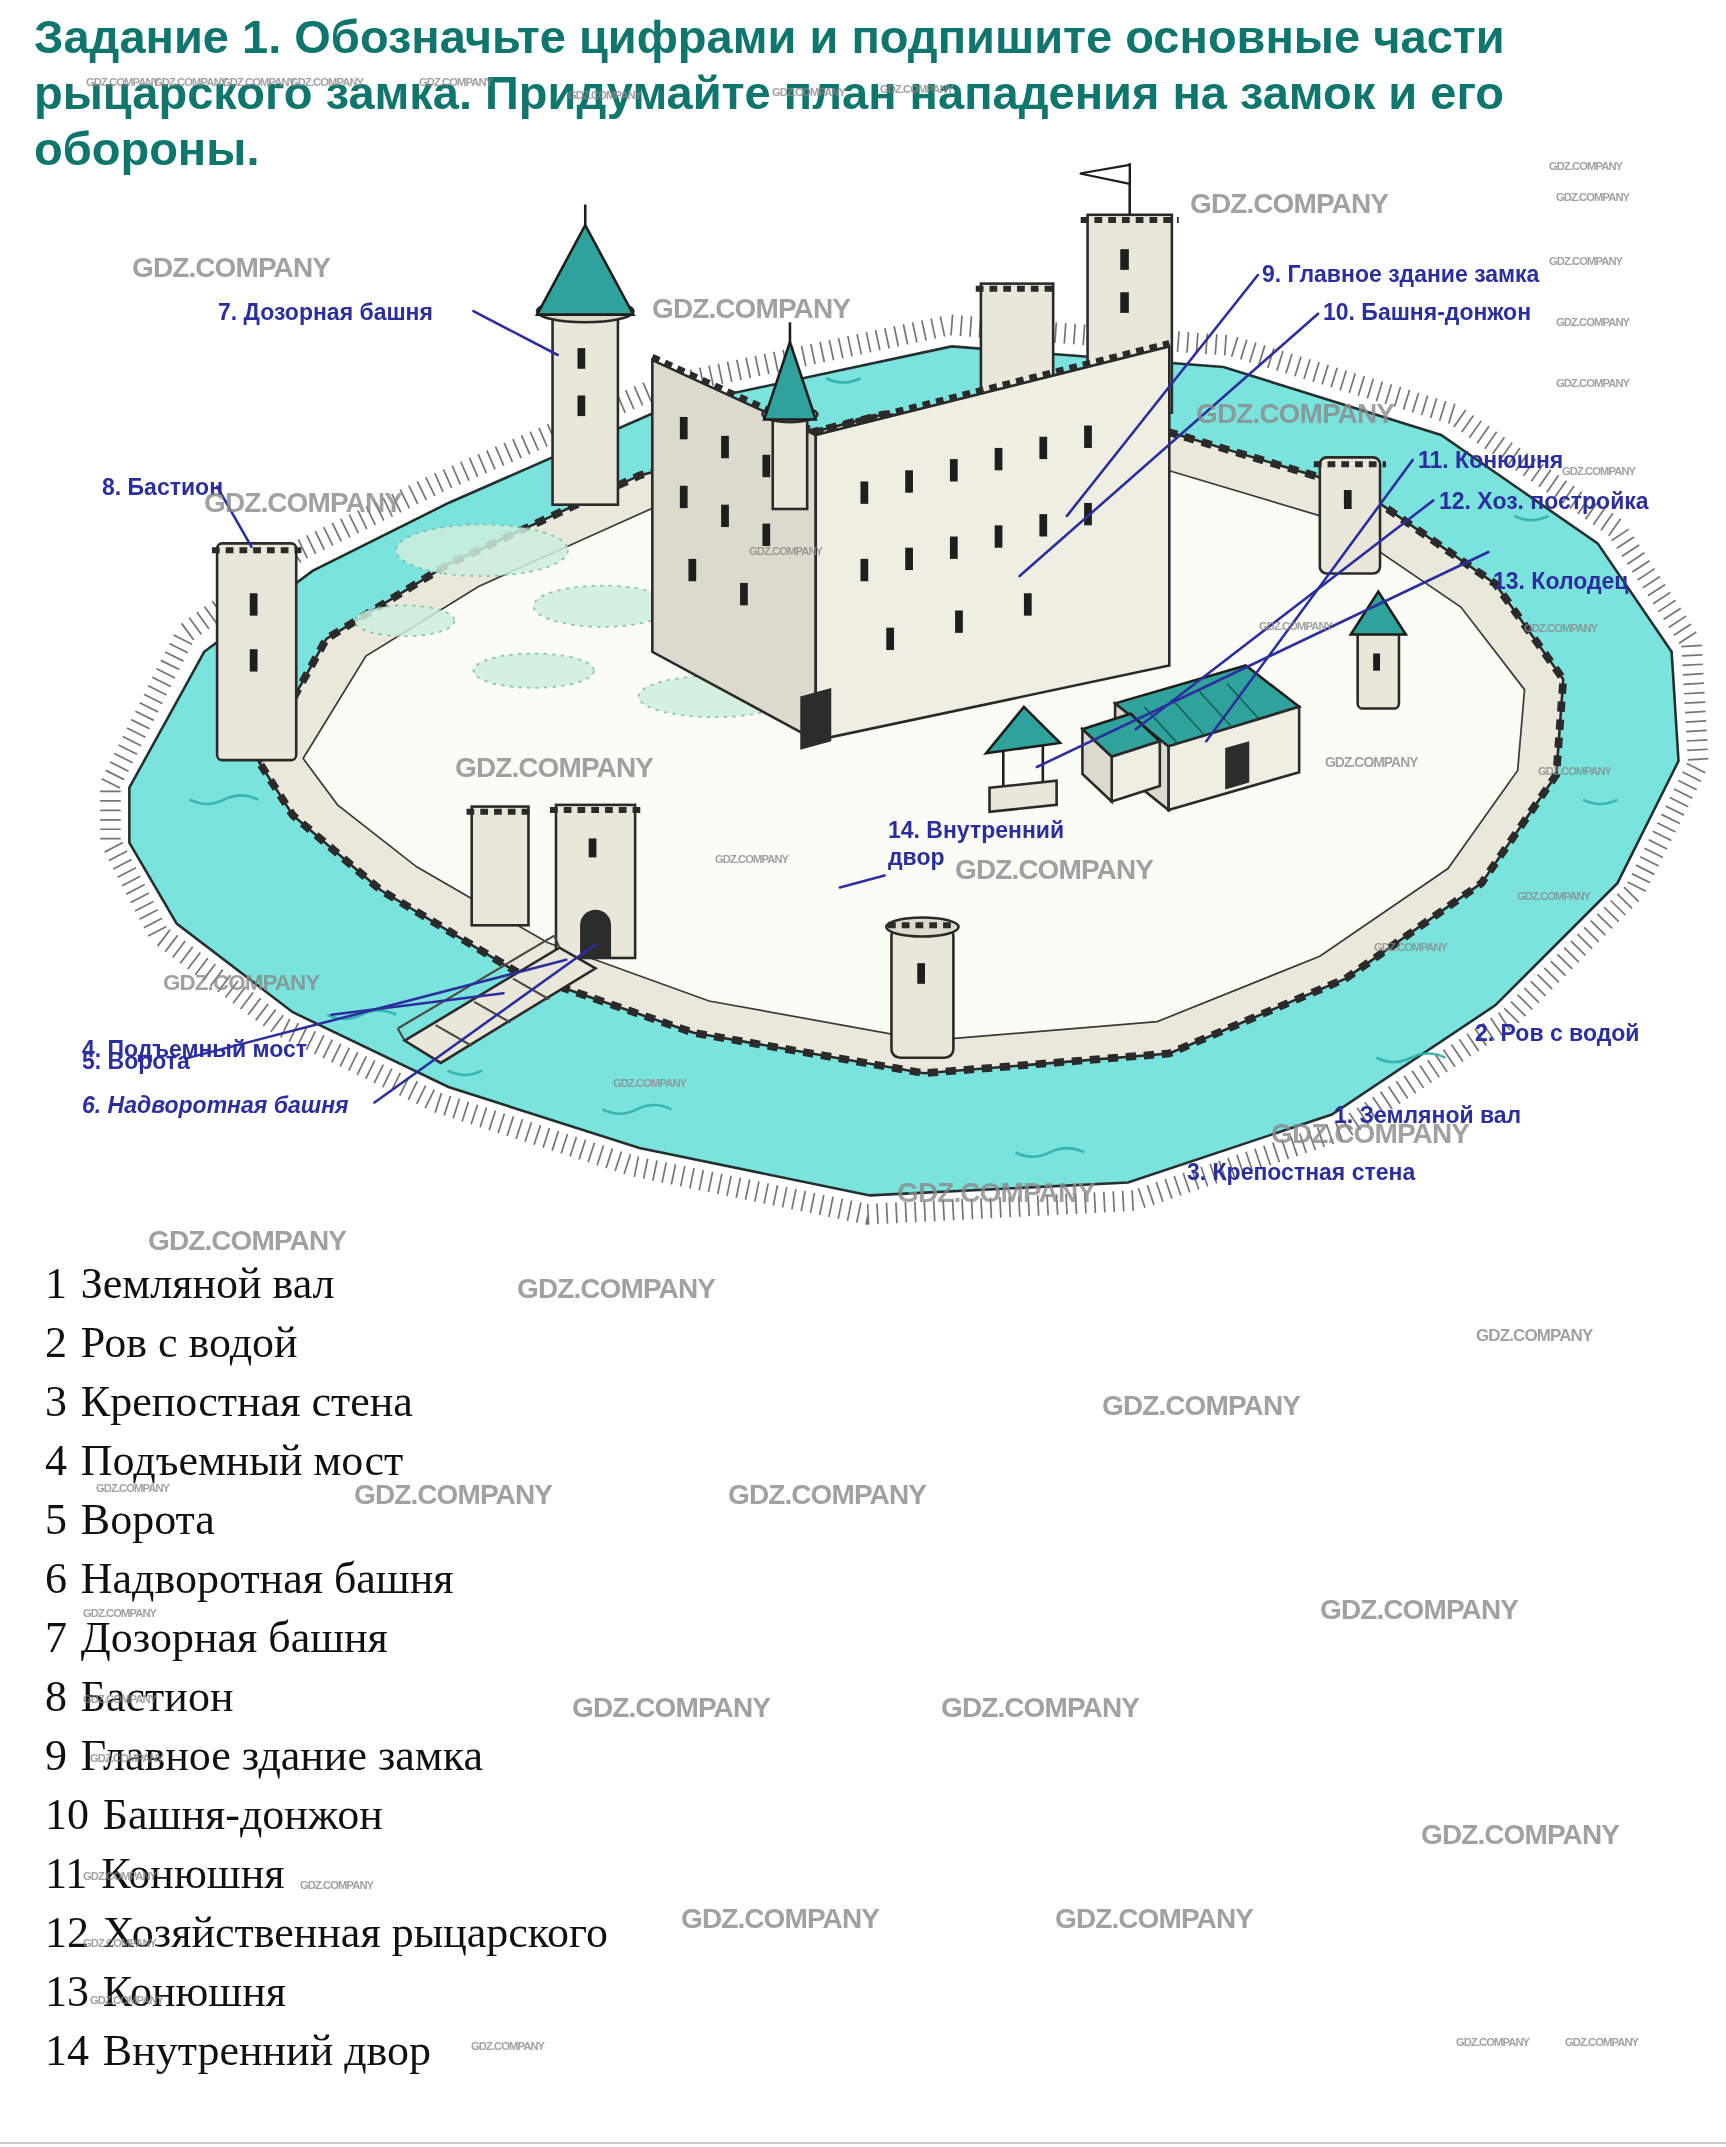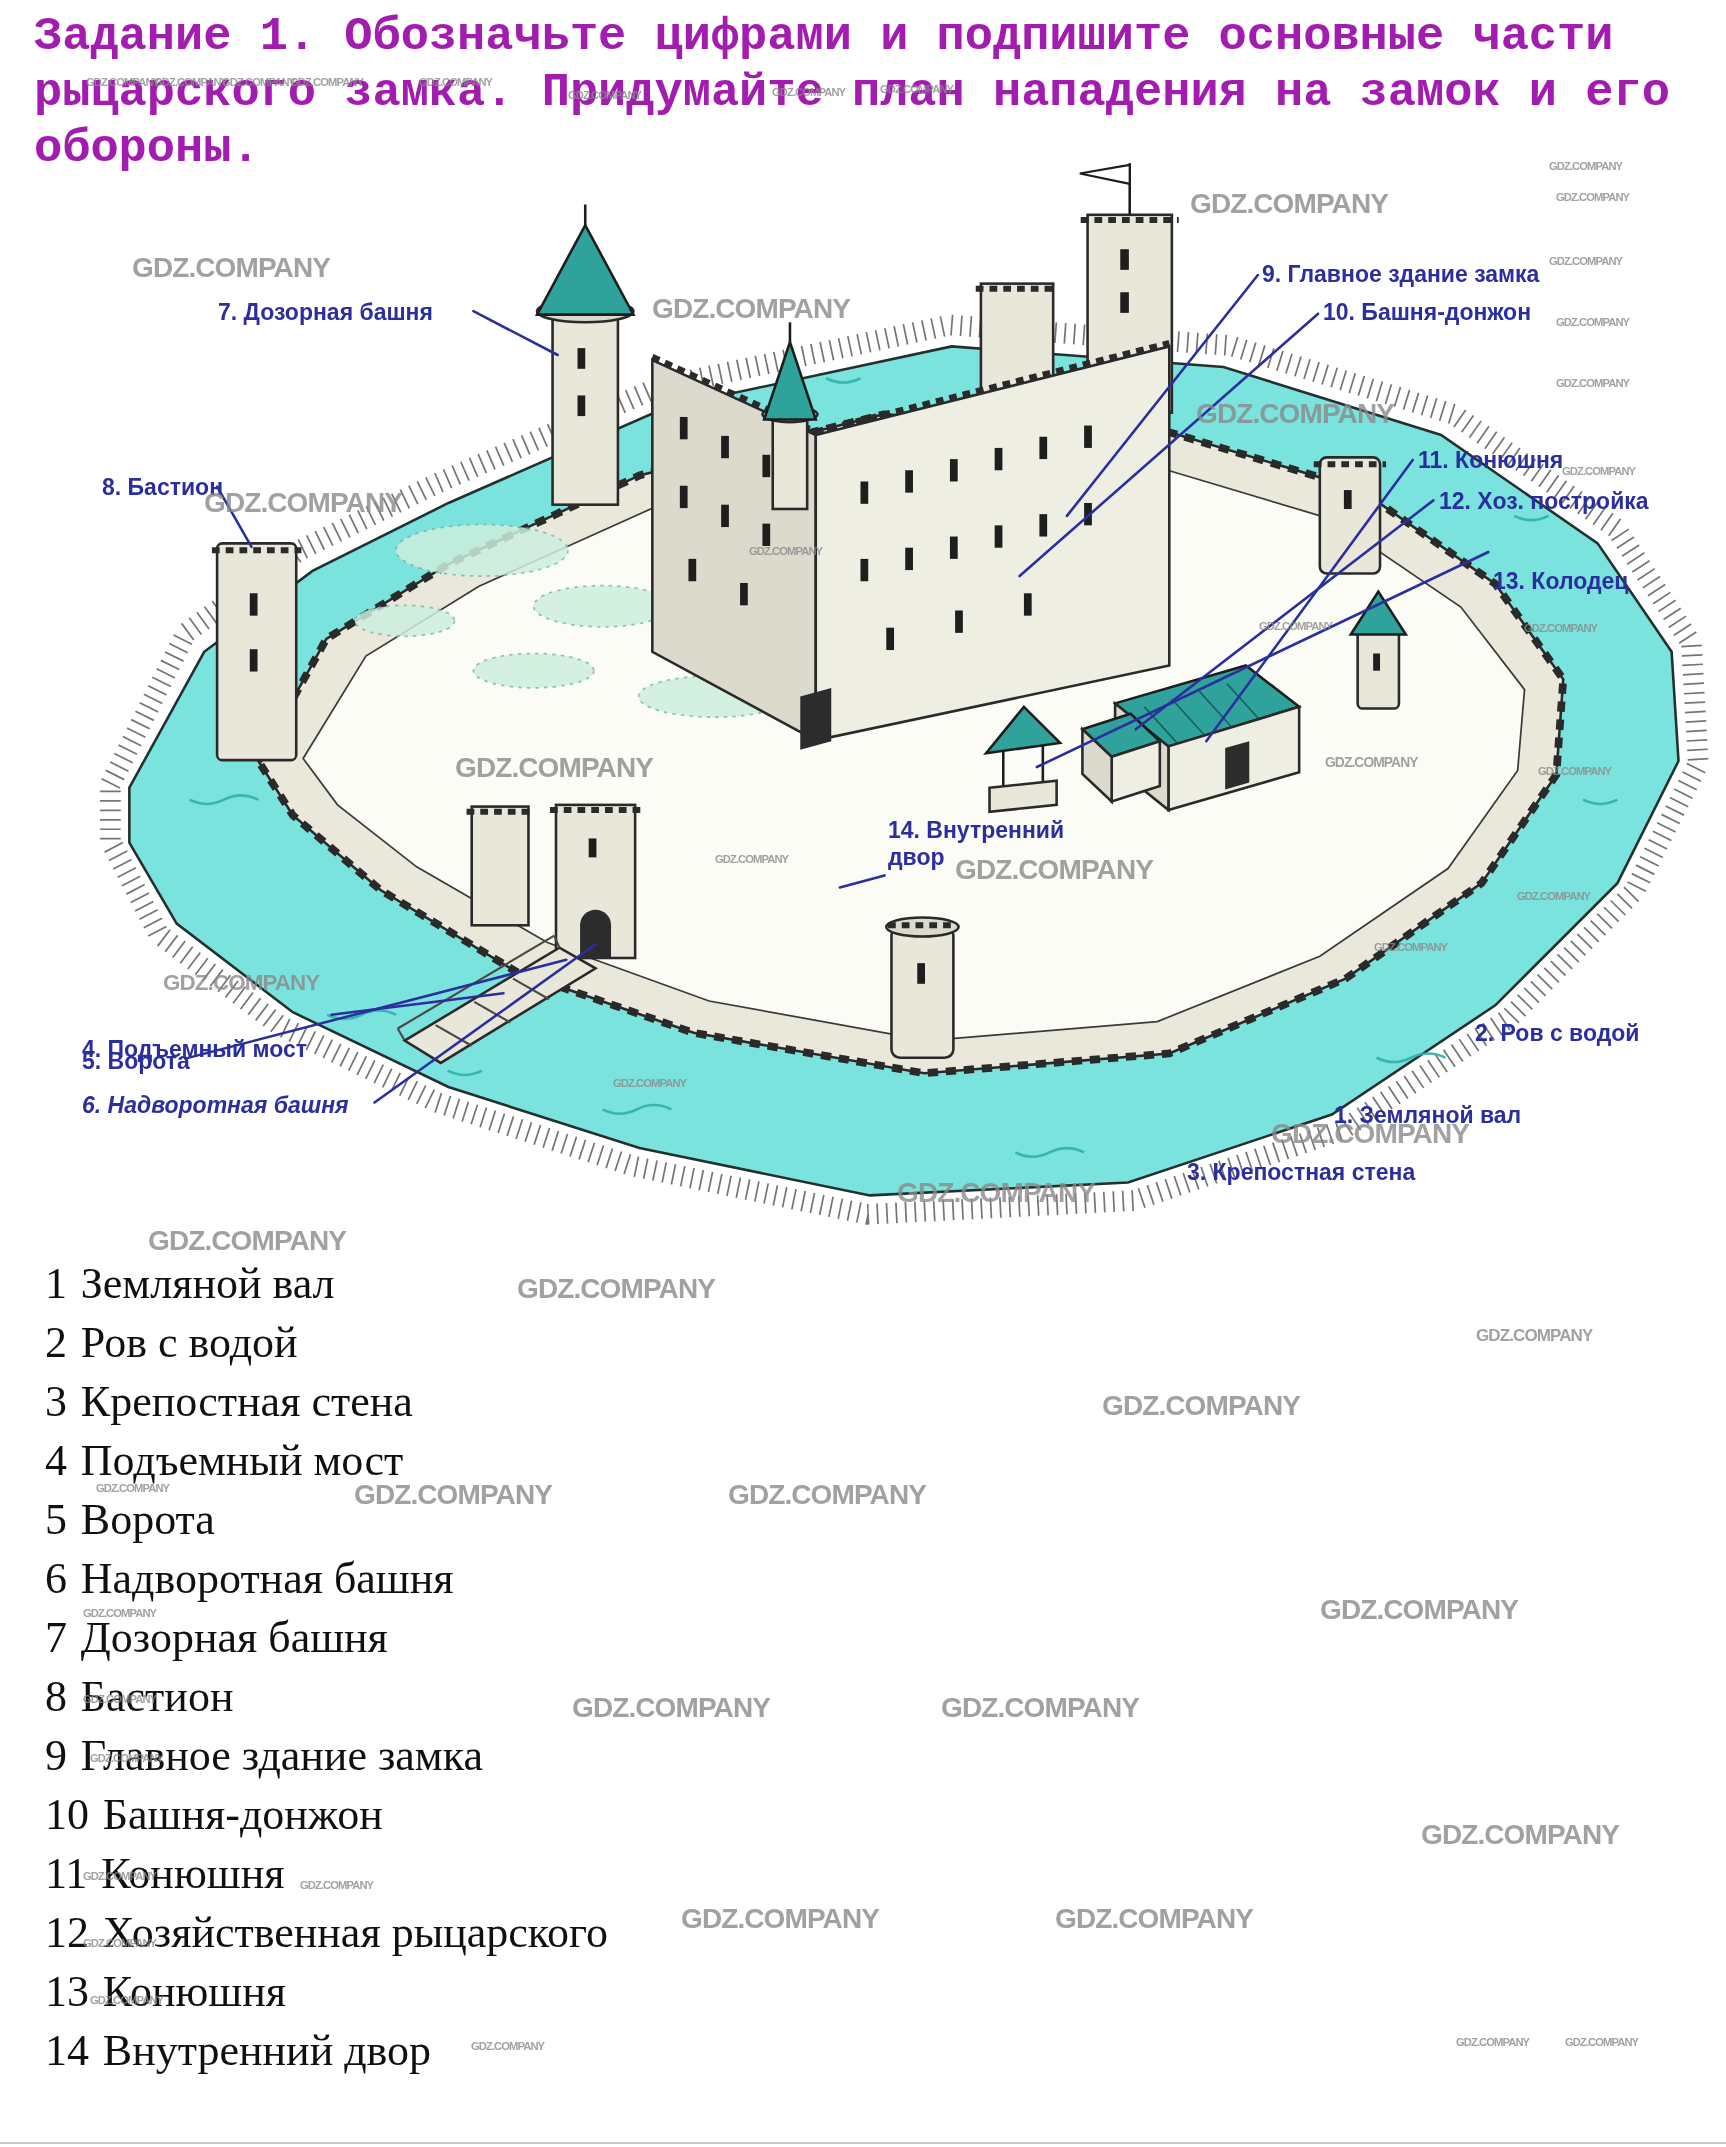--- a/index.html
+++ b/index.html
@@ -4,22 +4,22 @@
 <style>
   * { margin:0; padding:0; box-sizing:border-box; }
   html,body { background:#fff; }
   #worksheet {
     position:relative; width:1727px; height:2148px;
     background:#fff; overflow:hidden;
     font-family:"Liberation Sans", sans-serif;
   }
   .title {
     position:absolute; left:34px; top:8.6px; width:1678px;
-    font-family:Liberation Mono, monospace; font-weight:bold;
-    font-size:47px; line-height:1.2; color:#a21caf; z-index:4;
+    font-family:Liberation Sans, sans-serif; font-weight:bold;
+    font-size:47px; line-height:1.2; color:#0f766e; z-index:4;
   }
   #castle-svg { position:absolute; left:0; top:146px; z-index:1; }
 
   .diagram-label {
     position:absolute; z-index:3;
     color:var(--label-color); font-weight:bold; font-size:23px;
     font-family:"Liberation Sans", sans-serif; white-space:nowrap;
   }
   .legend {
     position:absolute; left:45px; top:1258px; z-index:4;

